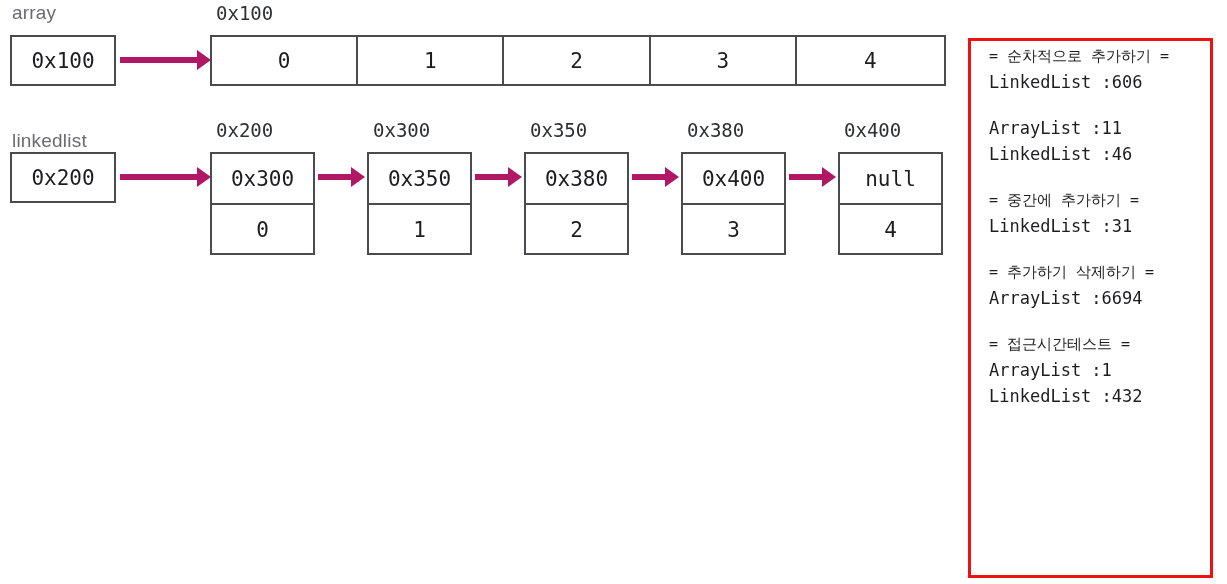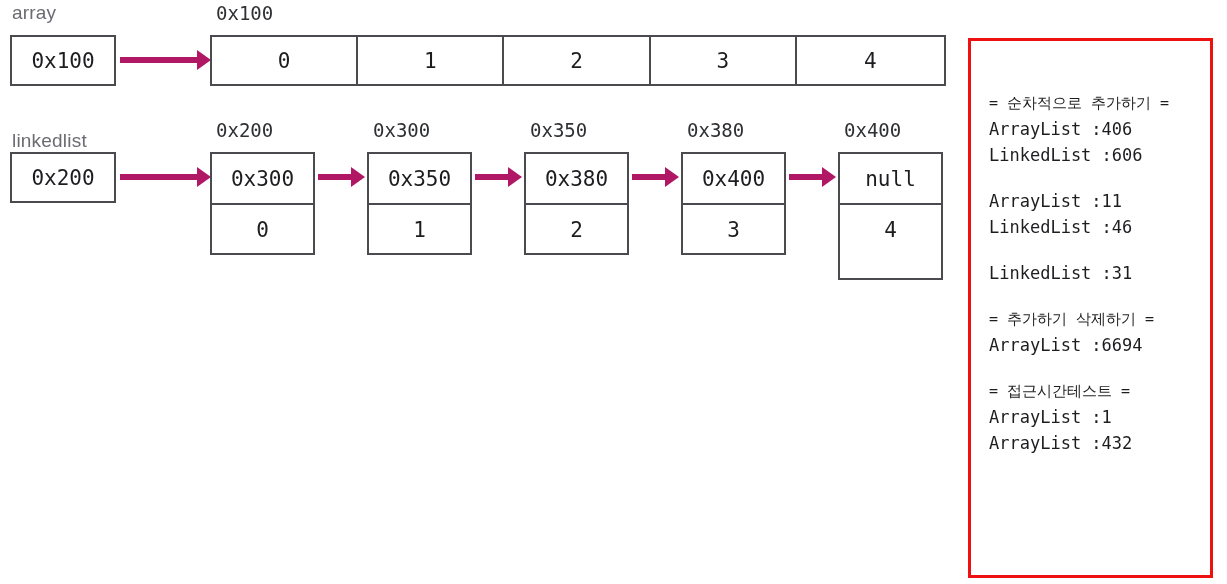--- a/index.html
+++ b/index.html
@@ -75,22 +75,21 @@
 
   
   .console{
     position:absolute;
     border:3px solid #ee1111;
     background:#fff;
     box-sizing:border-box;
     overflow:hidden;
   }
   .console-inner{
-    padding:18px 0 0 18px;
-    margin-top:31px;
+    padding:2px 0 0 18px;
   }
   .c-head{
     font-family:"DejaVu Sans Mono", monospace;
     font-size:15px;
     color:#1d1d20;
     line-height:26px;
     white-space:nowrap;
   }
   .c-line{
     font-family:"DejaVu Sans Mono", monospace;
@@ -181,58 +180,58 @@
     <div class="node-top" style="height:51px;">
       <span class="boxtext">0x400</span>
     </div>
     <div class="node-bot" style="height:50px;">
       <span class="boxtext">3</span>
     </div>
   </div>
   <div class="arrow" style="left:789px;top:174px;width:34px;"></div>
 
   <div class="lbl-addr" style="left:844px;top:119px;">0x400</div>
-  <div class="node" style="left:838px;top:152px;width:105px;height:128px;">
+  <div class="node" style="left:838px;top:152px;width:105px;height:103px;">
     <div class="node-top" style="height:51px;">
       <span class="boxtext">null</span>
     </div>
     <div class="node-bot" style="height:50px;">
       <span class="boxtext">4</span>
     </div>
   </div>
 
   <div class="console" style="left:968px;top:38px;width:245px;height:540px;">
     <div class="console-inner">
 
       <div class="blk">
         <div class="c-head">=  순차적으로  추가하기  =</div>
-        <div class="c-line">ArrayList :406</div>
         <div class="c-line">LinkedList :606</div>
       </div>
       <div class="c-gap"></div>
 
       <div class="blk">
         <div class="c-line">ArrayList :11</div>
         <div class="c-line">LinkedList :46</div>
       </div>
       <div class="c-gap"></div>
 
       <div class="blk">
+        <div class="c-head">=  중간에  추가하기  =</div>
         <div class="c-line">LinkedList :31</div>
       </div>
       <div class="c-gap"></div>
 
       <div class="blk">
         <div class="c-head">=  추가하기  삭제하기  =</div>
         <div class="c-line">ArrayList :6694</div>
       </div>
       <div class="c-gap"></div>
 
       <div class="blk">
         <div class="c-head">=  접근시간테스트  =</div>
         <div class="c-line">ArrayList :1</div>
-        <div class="c-line">ArrayList :432</div>
+        <div class="c-line">LinkedList :432</div>
       </div>
 
     </div>
   </div>
 
 </div>
 
 </body></html>

